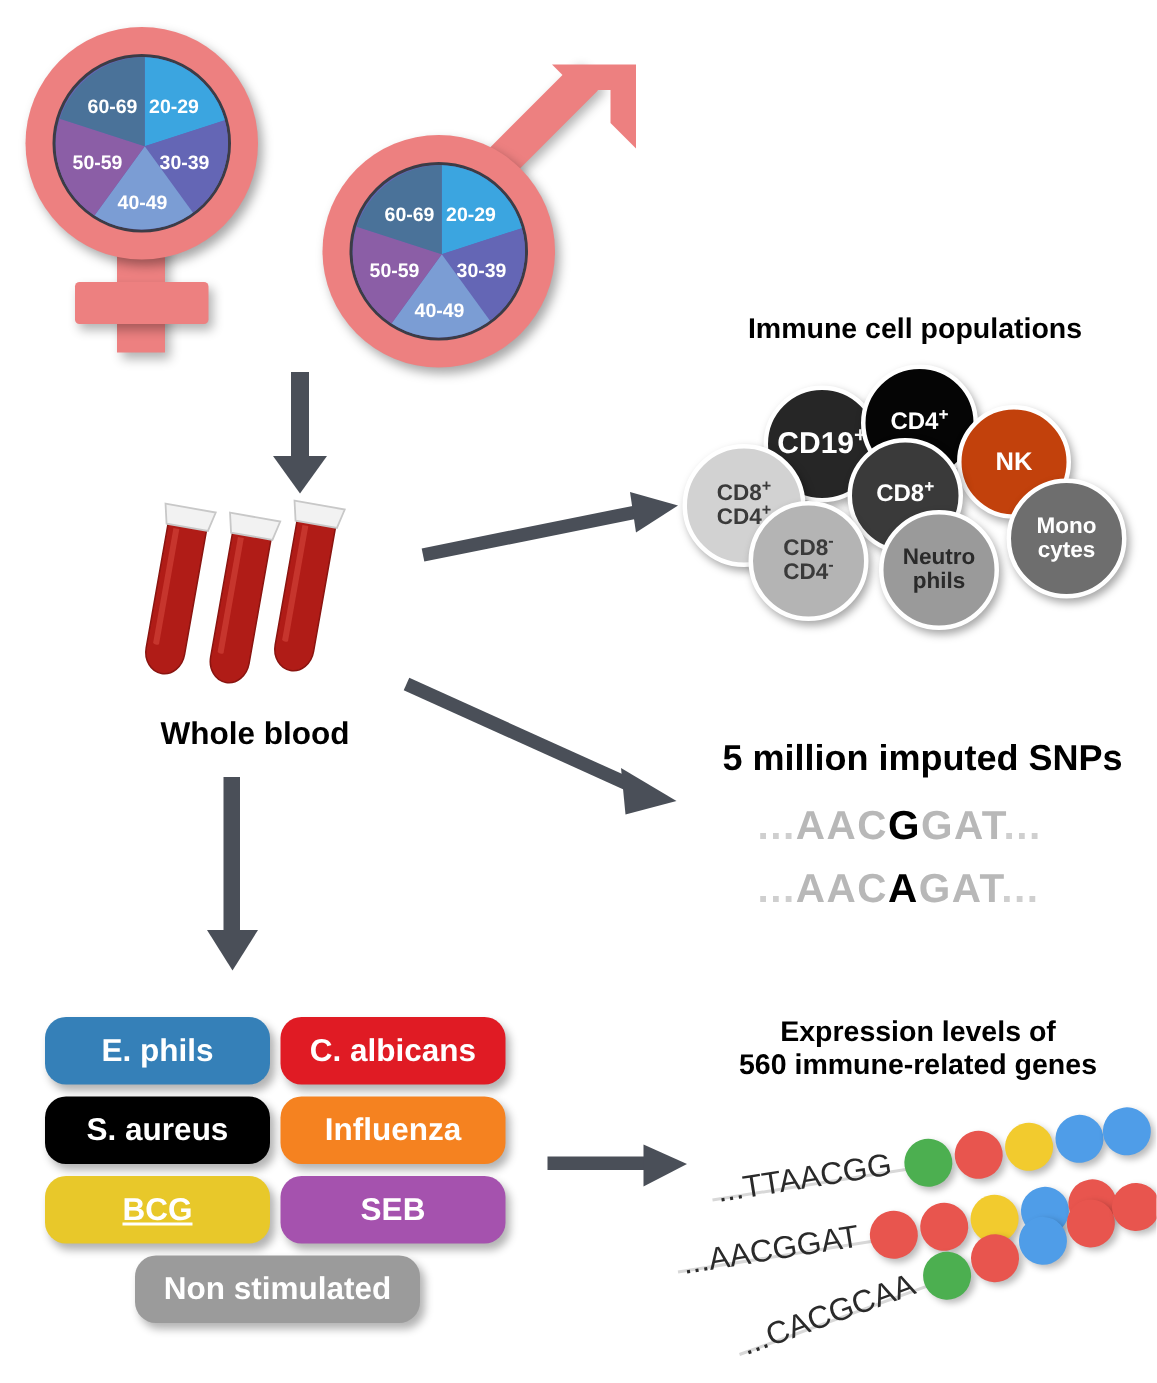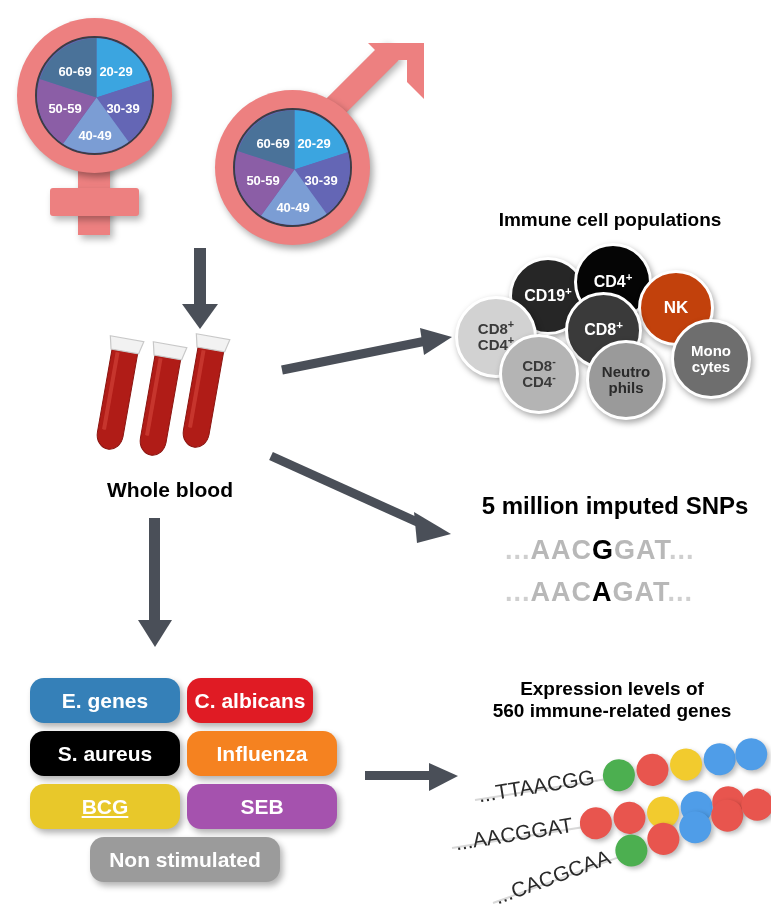--- a/index.html
+++ b/index.html
@@ -158,21 +158,21 @@
 
   <svg class="arrowSvg" style="left:135px;top:518px;" width="40" height="130" viewBox="0 0 40 130">
     <rect x="14" y="0" width="11" height="105" fill="#4A4F58"></rect>
     <path d="M3,102 L37,102 L20,129 Z" fill="#4A4F58"></path>
   </svg>
 
   <div class="hdr abs" style="left:455px;top:209px;width:310px;font-size:19px;">Immune cell populations</div>
 
   <div class="abs" style="left:455px;top:240px;width:316px;height:180px;">
 
-    <div class="cell" style="left:54px;top:17px;width:78px;height:78px;background:#262626;color:#fff;font-size:16px;">
+    <div class="cell" style="left:54px;top:17px;width:78px;height:78px;background:#262626;color:#fff;font-size:20px;">
       <span>CD19<sup>+</sup></span>
     </div>
 
     <div class="cell" style="left:119px;top:3px;width:78px;height:78px;background:#050505;color:#fff;font-size:16px;">
       <span>CD4<sup>+</sup></span>
     </div>
 
     <div class="cell" style="left:183px;top:30px;width:76px;height:76px;background:#c2410c;color:#fff;font-size:17px;">
       <span>NK</span>
     </div>
@@ -207,23 +207,23 @@
   <div class="snpRow" style="left:505px;top:535px;font-size:27px;letter-spacing:1px;">
     <span class="dots">...</span><span class="dim">AAC</span><span class="hi">G</span><span class="dim">GAT</span><span class="dots">...</span>
   </div>
 
   <div class="snpRow" style="left:505px;top:577px;font-size:27px;letter-spacing:1px;">
     <span class="dots">...</span><span class="dim">AAC</span><span class="hi">A</span><span class="dim">GAT</span><span class="dots">...</span>
   </div>
 
   <div class="abs" style="left:30px;top:678px;width:310px;height:215px;">
     <div class="pill" style="left:0px;top:0px;width:150px;height:45px;background:#3580B8;font-size:21px;">
-      <span>E. genes</span>
-    </div>
-    <div class="pill" style="left:157px;top:0px;width:126px;height:45px;background:#E01B24;font-size:21px;">
+      <span>E. phils</span>
+    </div>
+    <div class="pill" style="left:157px;top:0px;width:150px;height:45px;background:#E01B24;font-size:21px;">
       <span>C. albicans</span>
     </div>
     <div class="pill" style="left:0px;top:53px;width:150px;height:45px;background:#000000;font-size:21px;">
       <span>S. aureus</span>
     </div>
     <div class="pill" style="left:157px;top:53px;width:150px;height:45px;background:#F58220;font-size:21px;">
       <span>Influenza</span>
     </div>
     <div class="pill" style="left:0px;top:106px;width:150px;height:45px;background:#E8C82A;font-size:21px;text-decoration:underline;">
       <span>BCG</span>

